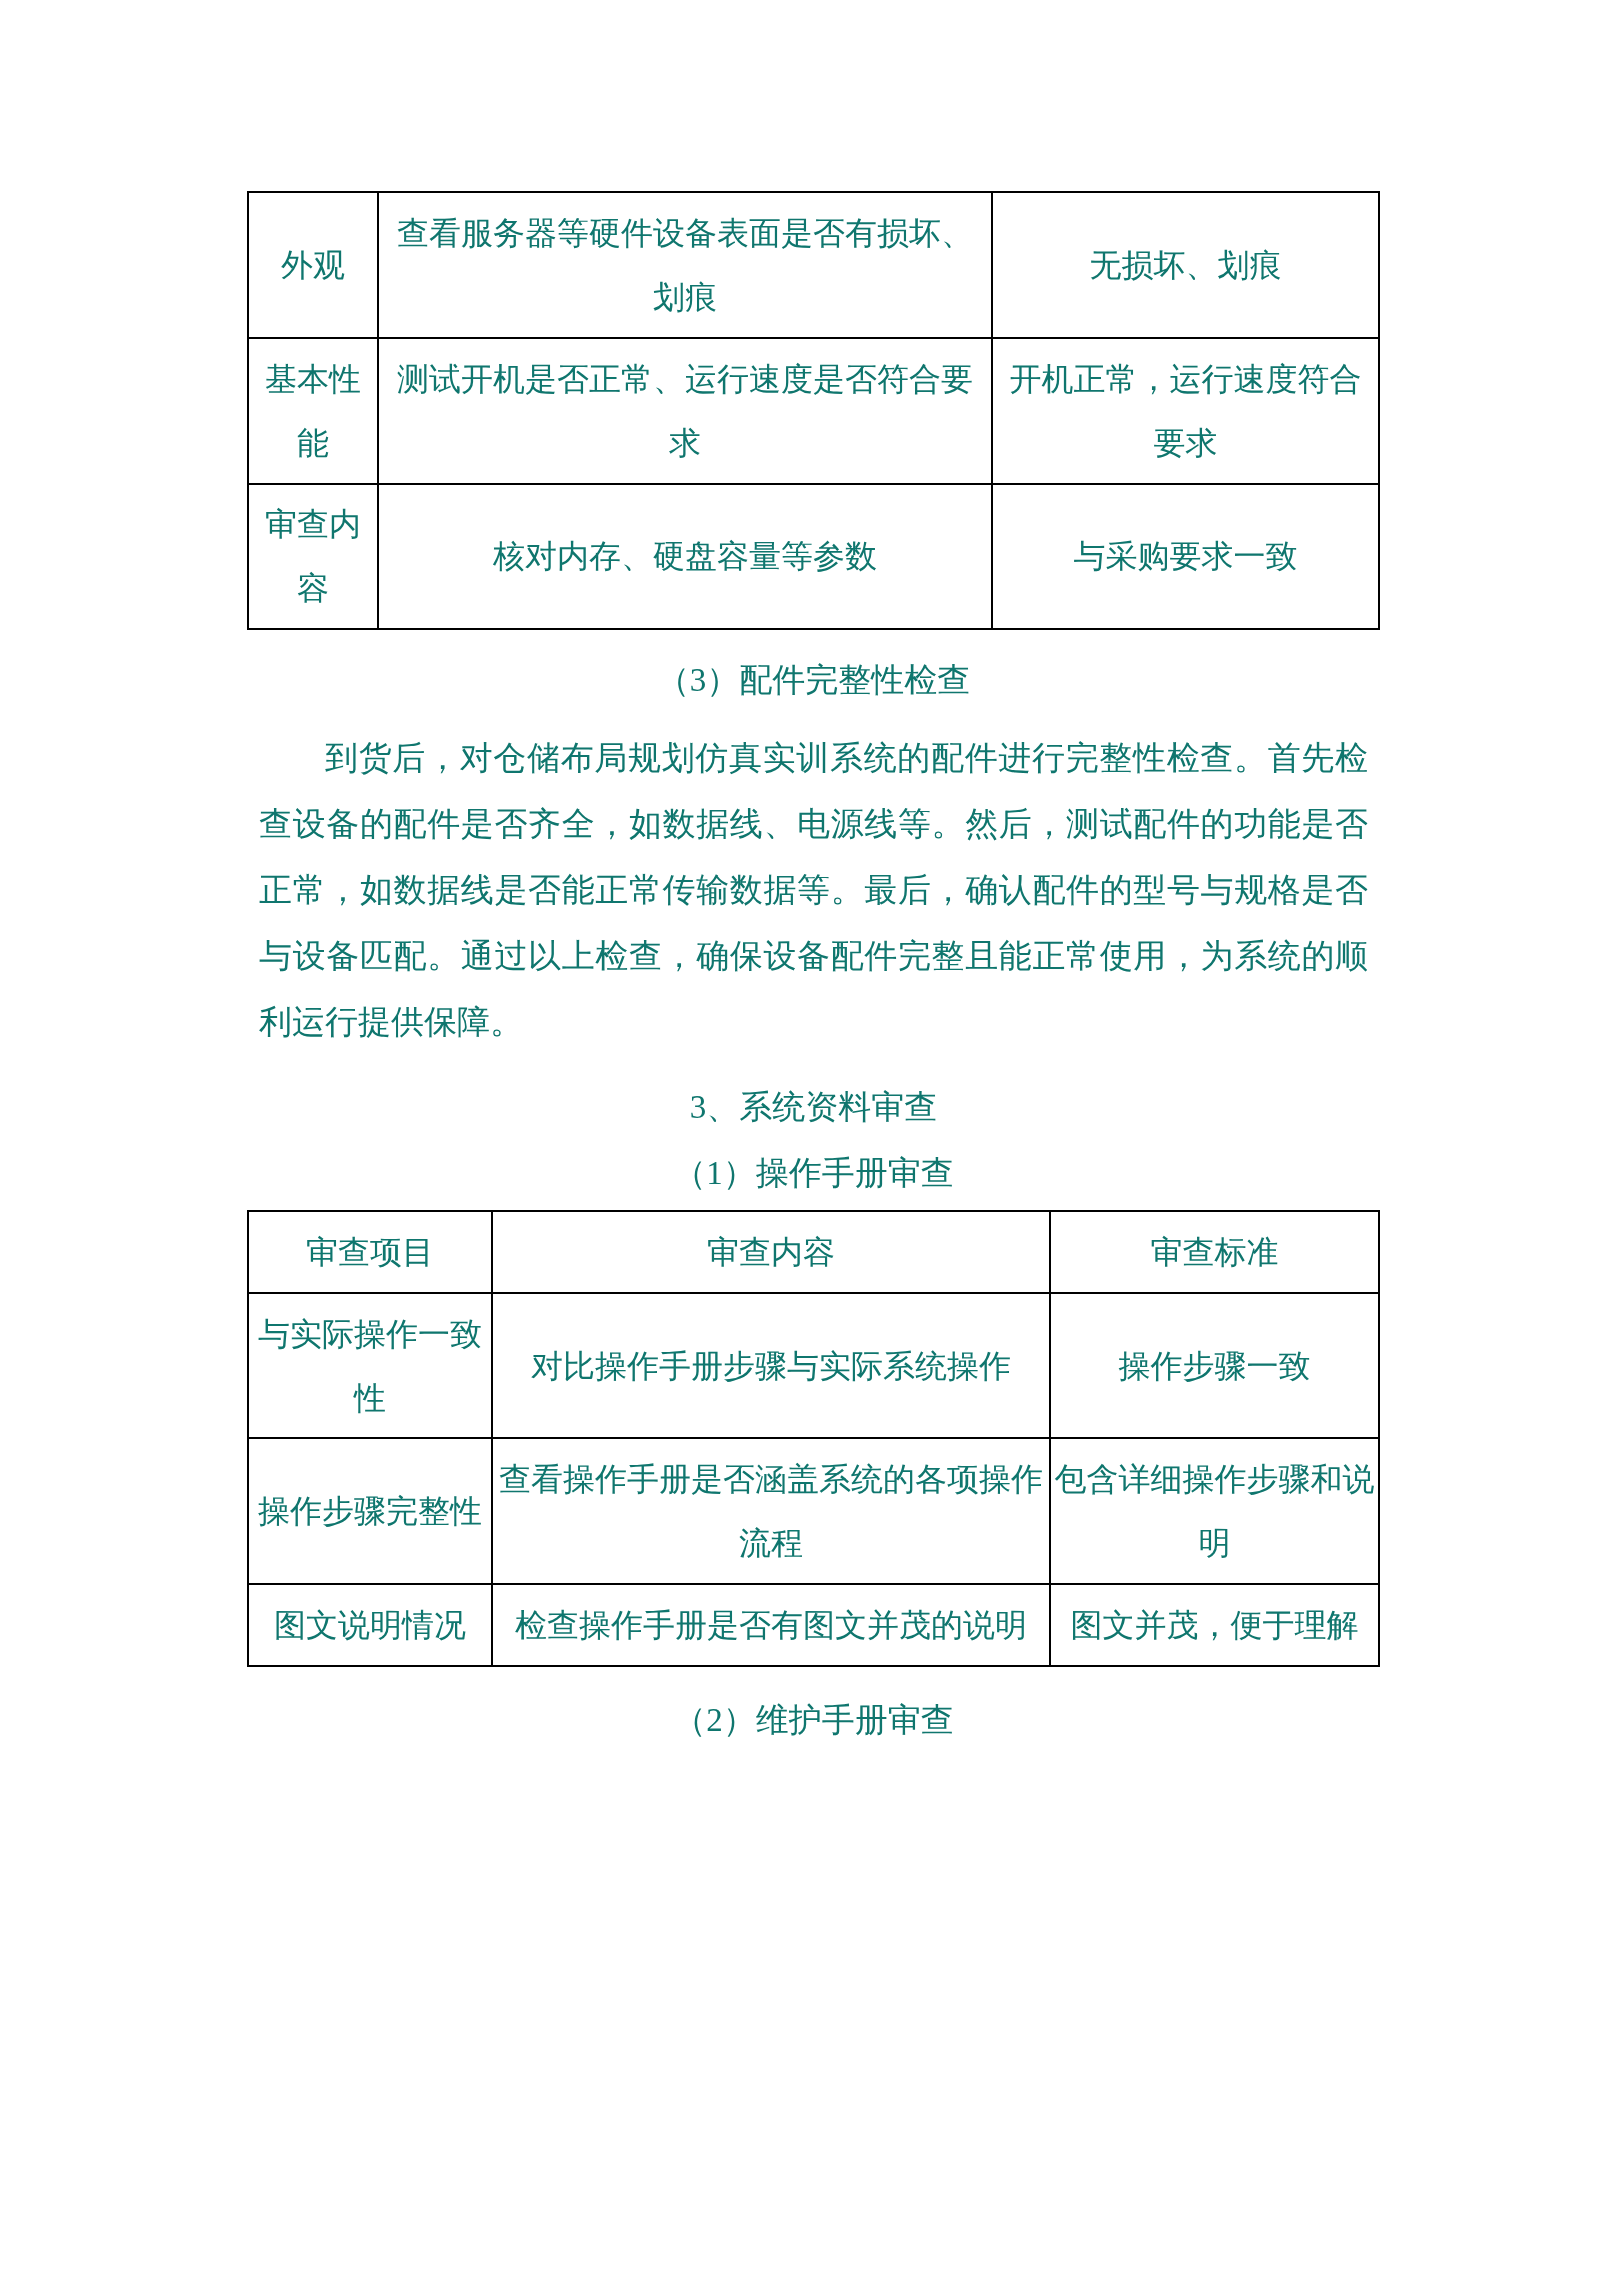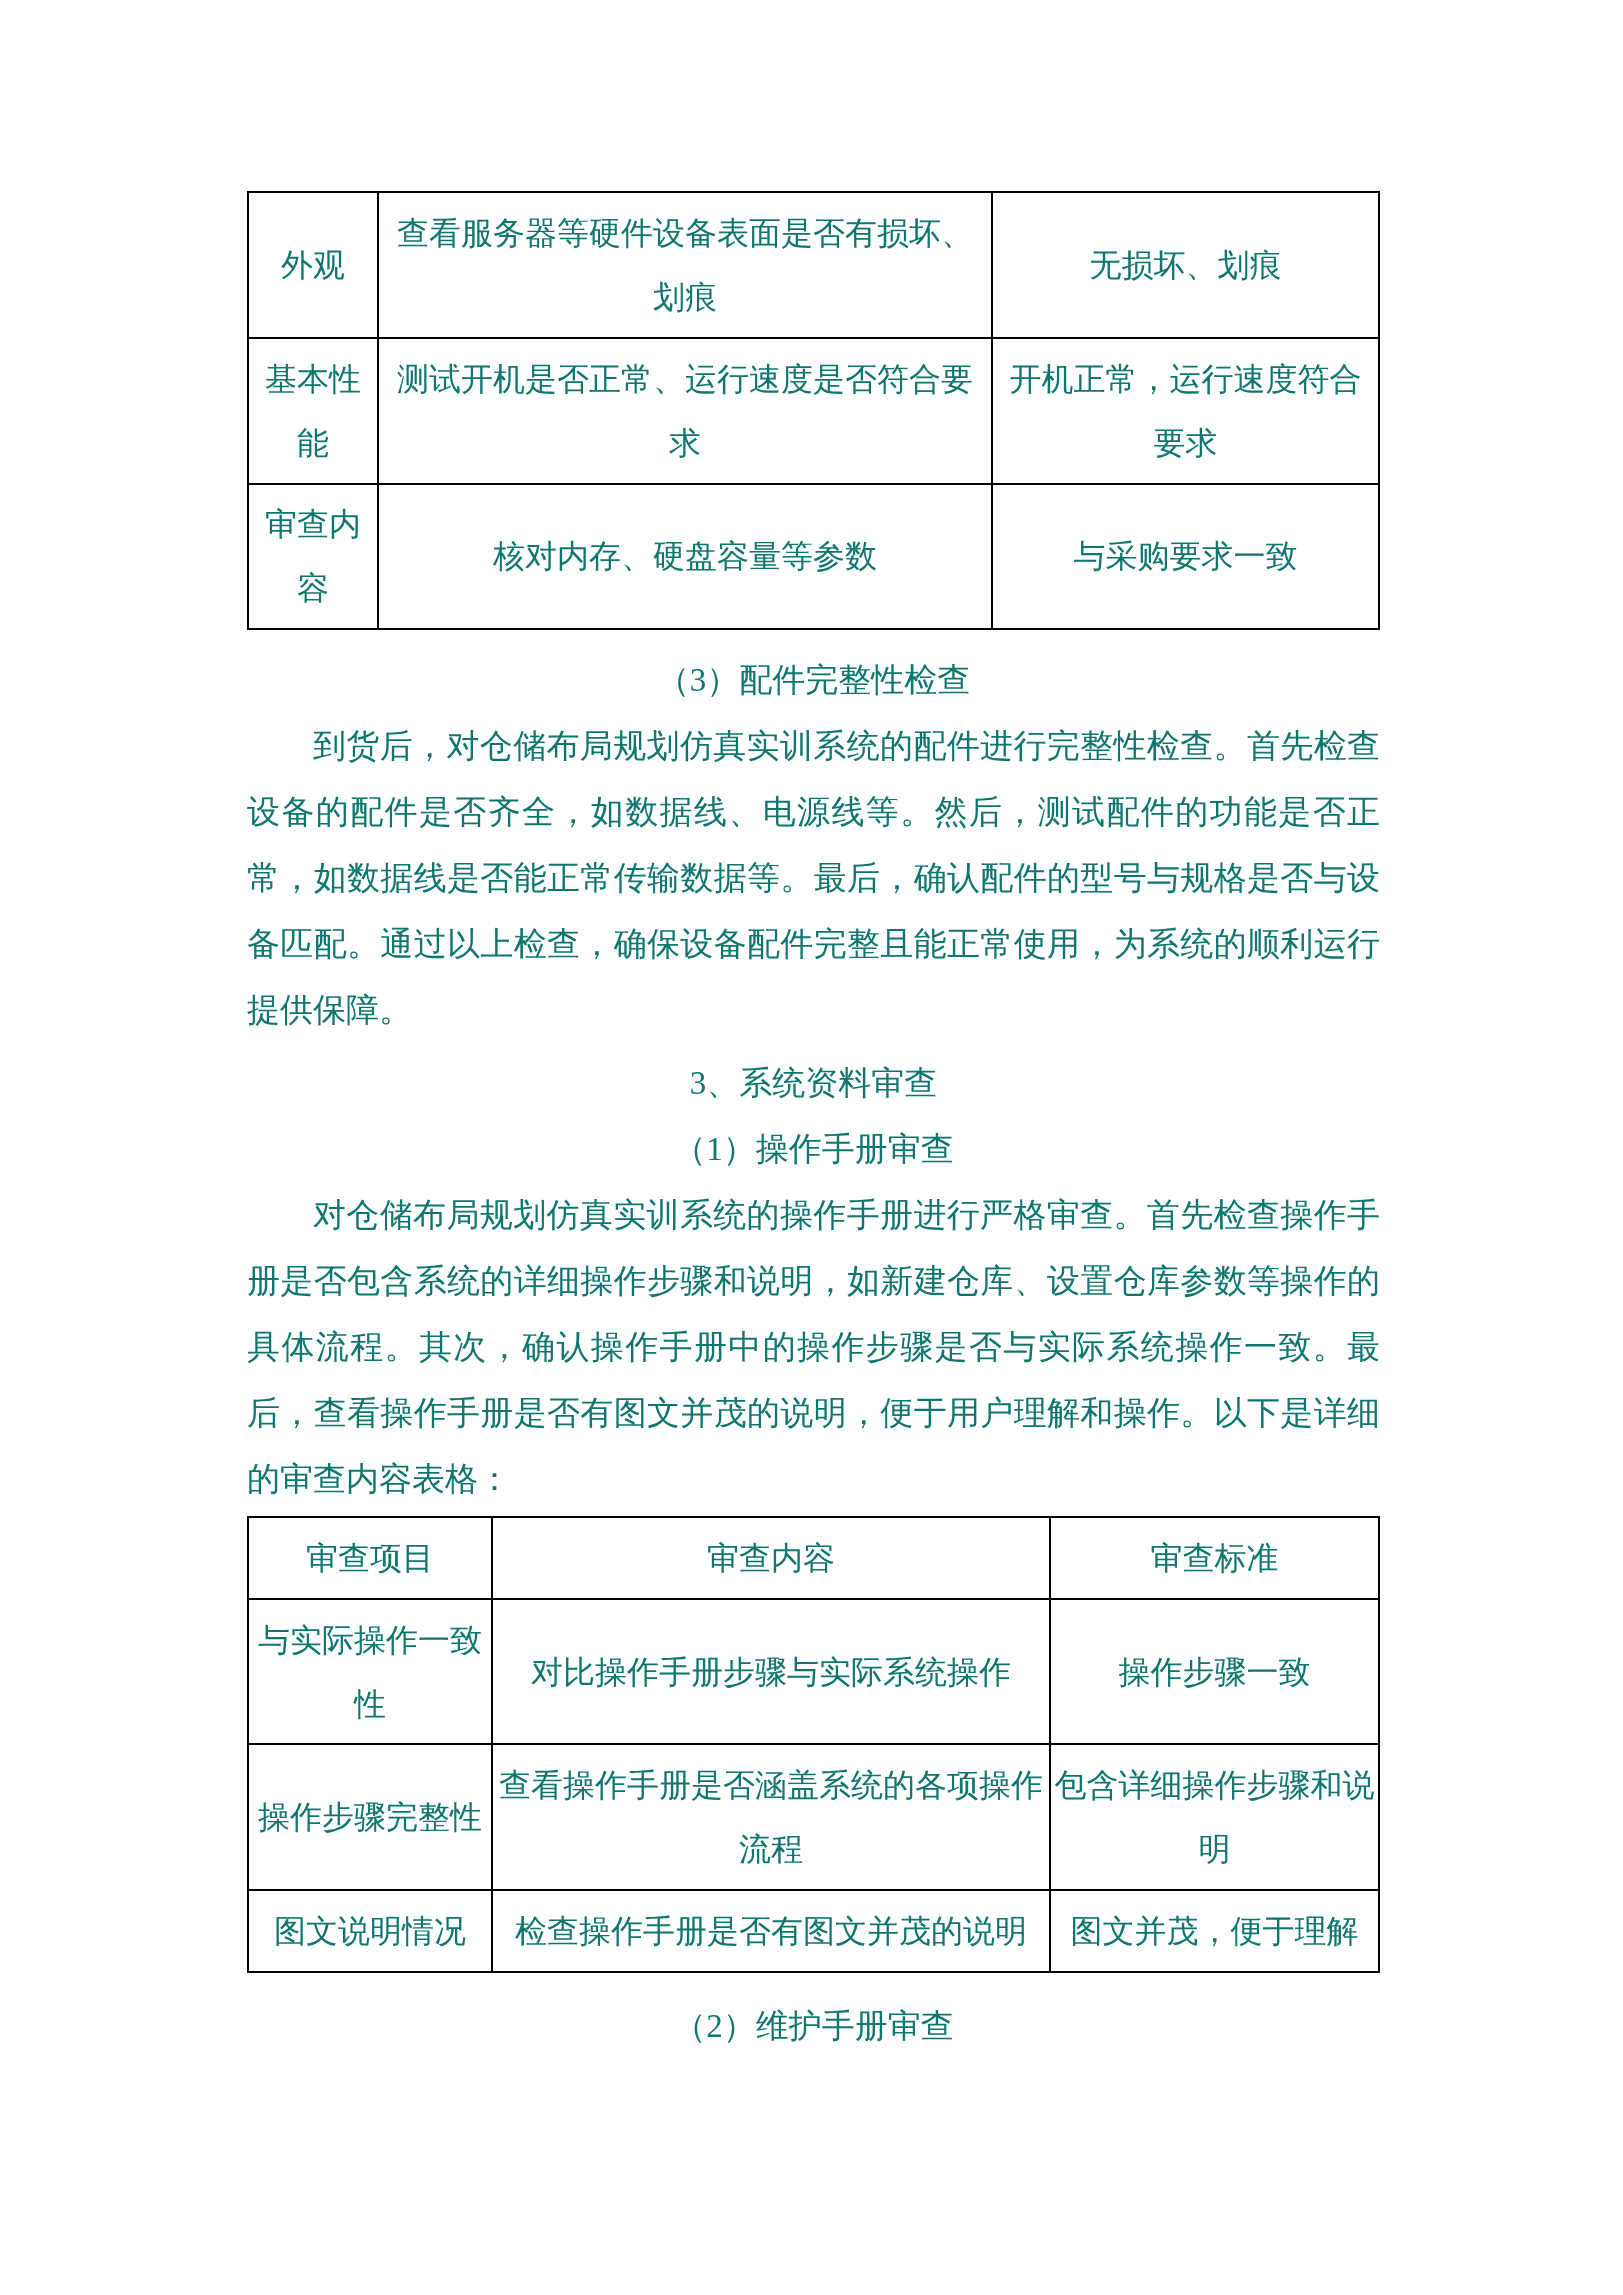--- a/index.html
+++ b/index.html
@@ -28,21 +28,21 @@
   table.doc-table td, table.doc-table th {
     border: 2px solid #000000;
     text-align: center;
     vertical-align: middle;
     padding: 7.9px 2.6px;
     line-height: 2;
     font-weight: normal;
     word-break: break-all;
   }
   .para {
-    margin: 0;
+    margin: 12px;
     line-height: 2;
     text-align: justify;
     text-indent: 2em;
     word-break: break-all;
   }
   .heading {
     margin: 0;
     line-height: 2;
     text-align: center;
     font-weight: normal;
@@ -88,21 +88,20 @@
   <h3 class="heading">（3）配件完整性检查</h3>
 
   <p class="para">到货后，对仓储布局规划仿真实训系统的配件进行完整性检查。首先检查设备的配件是否齐全，如数据线、电源线等。然后，测试配件的功能是否正常，如数据线是否能正常传输数据等。最后，确认配件的型号与规格是否与设备匹配。通过以上检查，确保设备配件完整且能正常使用，为系统的顺利运行提供保障。</p>
 
   <div class="gap-xs"></div>
 
   <h2 class="heading">3、系统资料审查</h2>
 
   <h3 class="heading">（1）操作手册审查</h3>
 
-  <p class="para">对仓储布局规划仿真实训系统的操作手册进行严格审查。首先检查操作手册是否包含系统的详细操作步骤和说明，如新建仓库、设置仓库参数等操作的具体流程。其次，确认操作手册中的操作步骤是否与实际系统操作一致。最后，查看操作手册是否有图文并茂的说明，便于用户理解和操作。以下是详细的审查内容表格：</p>
 
   <table class="doc-table" id="table2">
     <colgroup>
       <col style="width:244px">
       <col style="width:558px">
       <col>
     </colgroup>
     <tbody>
       <tr>
         <td>审查项目</td>

